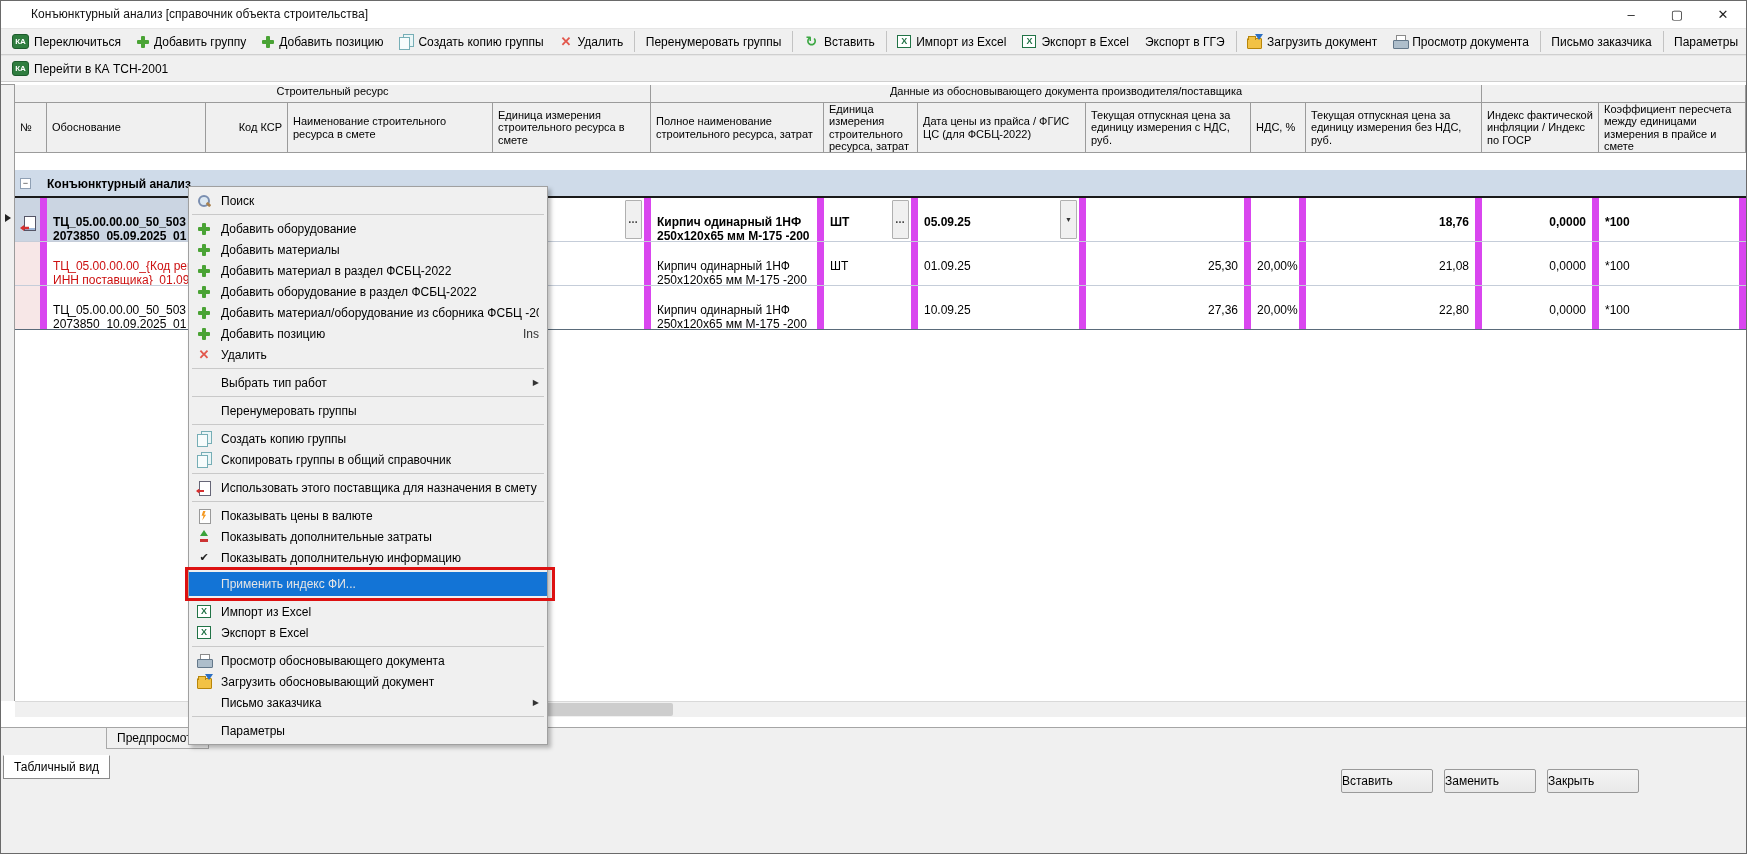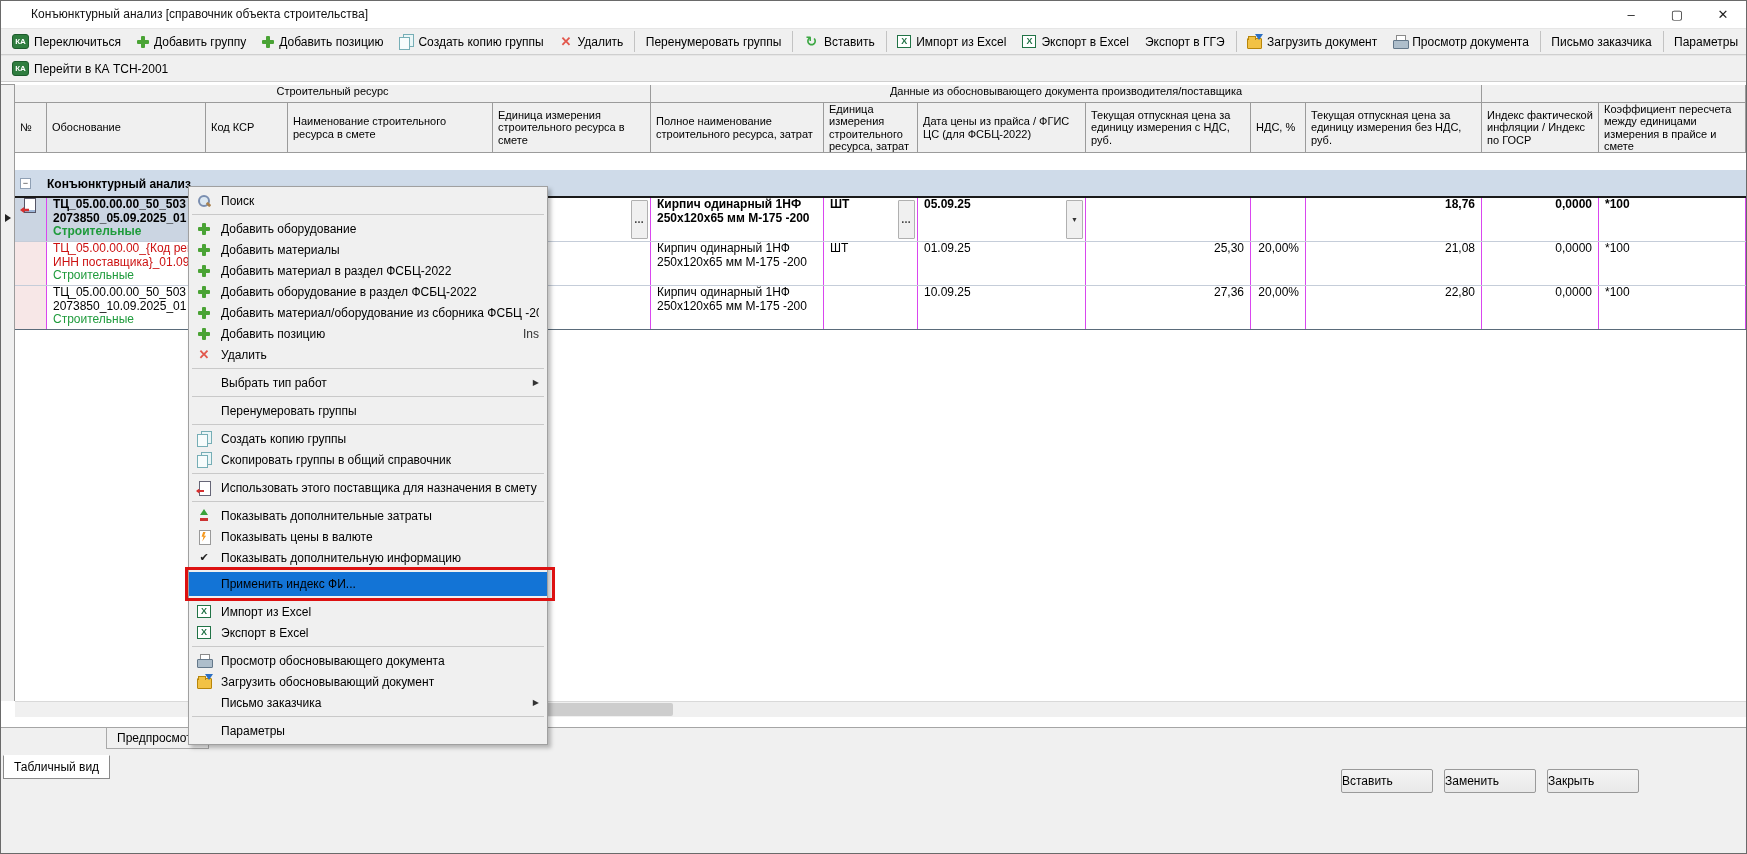--- a/index.html
+++ b/index.html
@@ -97,21 +97,21 @@
   .ghcell { top:1px; height:18px; display:flex; justify-content:center; border-top:none; }
   .hcell { top:19px; height:50px; display:flex; align-items:center; padding:2px 5px; border-top:none; }
   .gap-row { position:absolute; top:69px; left:14px; right:0; height:17px; background:#fff; }
   #grouprow { position:absolute; top:86px; left:14px; width:1731px; height:28px; background:#cfdbe9;
               display:flex; align-items:center; }
   #collapse-box { position:absolute; left:5px; top:8px; width:11px; height:11px; background:#fff;
                   border:1px solid #8fa0b4; font-size:9px; line-height:9px; text-align:center; color:#333; }
   #grouprow .glabel { position:absolute; left:32px; font-weight:bold; font-size:12px; }
   .drow { position:absolute; left:14px; width:1731px; height:44px; background:#fff;
           border-bottom:1px solid #c5cdd9; }
-  .dcell { position:absolute; top:0; bottom:0; border-right:1px solid #d946ef; padding:0 6px;
+  .dcell { position:absolute; top:0; bottom:0; border-right:7px solid #d946ef; padding:18px 6px;
            font-size:12px; line-height:13.5px; overflow:hidden; white-space:nowrap; }
   .dcell.right { text-align:right; }
   .bold { font-weight:bold; }
   .redtext { color:#cc1111; }
   .tag-green { color:#1f9b3c; }
   .cellbtn { position:absolute; right:2px; top:2px; bottom:2px; width:17px; background:#f0f0f0;
              border:1px solid #b0b0b0; border-radius:1px; display:flex; align-items:center;
              justify-content:center; color:#333; }
   .cellbtn.ell { font-size:10px; font-weight:bold; letter-spacing:1px; }
   .cellbtn.dd  { font-size:7px; }
@@ -135,21 +135,21 @@
   
   #ctxmenu { position:absolute; left:187px; top:185px; width:360px; background:#f0f0f0;
              border:1px solid #a0a0a0; box-shadow:3px 3px 4px rgba(0,0,0,.25); padding:3px 0; z-index:10; }
   .mitem { position:relative; height:21px; display:flex; align-items:center; padding:0 8px 0 6px; gap:8px; }
   .mitem .micon { width:18px; display:flex; justify-content:center; }
   .mitem .mlabel { flex:1; white-space:nowrap; overflow:hidden; }
   .mitem .mshortcut { color:#333; }
   .mitem .marrow { font-size:8px; color:#333; }
   .msep { height:1px; background:#c9c9c9; margin:3px 3px; }
   .mwrap { position:relative; margin:4px 0 5px 0; }
-  .mitem.hl { height:24px; background:#1374d6; color:#000000; }
+  .mitem.hl { height:24px; background:#1374d6; color:#e5e5e5; }
   #red-annot { position:absolute; left:-4px; right:-8px; top:-5px; bottom:-5px;
                border:3px solid #dd1111; pointer-events:none; }
 </style>
 </head>
 <body>
 
 <div id="win">
 
   <div id="titlebar">
     <span id="title">Конъюнктурный анализ [справочник объекта строительства]</span>
@@ -238,21 +238,21 @@
         </div>
         <div class="ghcell" style="left: 1481px; width: 264px;">
           <span></span>
         </div>
         <div class="hcell" style="left: 14px; width: 32px; white-space: normal;">
           <span>№</span>
         </div>
         <div class="hcell" style="left: 46px; width: 159px; white-space: normal;">
           <span>Обоснование</span>
         </div>
-        <div class="hcell" style="left: 205px; width: 82px; white-space: normal;">
+        <div class="hcell" style="left: 205px; width: 82px; white-space: normal; justify-content: flex-end;">
           <span>Код КСР</span>
         </div>
         <div class="hcell" style="left: 287px; width: 205px; white-space: normal;">
           <span>Наименование строительного ресурса в смете</span>
         </div>
         <div class="hcell" style="left: 492px; width: 158px; white-space: normal;">
           <span>Единица измерения строительного ресурса в смете</span>
         </div>
         <div class="hcell" style="left: 650px; width: 173px; white-space: normal;">
           <span>Полное наименование строительного ресурса, затрат</span>
@@ -435,29 +435,29 @@
       <div class="msep"></div>
       <div class="mitem">
         <span class="micon">
           <span class="i i-supplier"></span>
         </span>
         <span class="mlabel">Использовать этого поставщика для назначения в смету</span>
       </div>
       <div class="msep"></div>
       <div class="mitem">
         <span class="micon">
+          <span class="i i-currency"></span>
+        </span>
+        <span class="mlabel">Показывать цены в валюте</span>
+      </div>
+      <div class="mitem">
+        <span class="micon">
           <span class="i i-costs"></span>
         </span>
         <span class="mlabel">Показывать дополнительные затраты</span>
-      </div>
-      <div class="mitem">
-        <span class="micon">
-          <span class="i i-currency"></span>
-        </span>
-        <span class="mlabel">Показывать цены в валюте</span>
       </div>
       <div class="mitem">
         <span class="micon">
           <span class="i i-check glyph">✔</span>
         </span>
         <span class="mlabel">Показывать дополнительную информацию</span>
       </div>
       <div class="mwrap">
         <div class="mitem hl">
           <span class="micon"></span>

